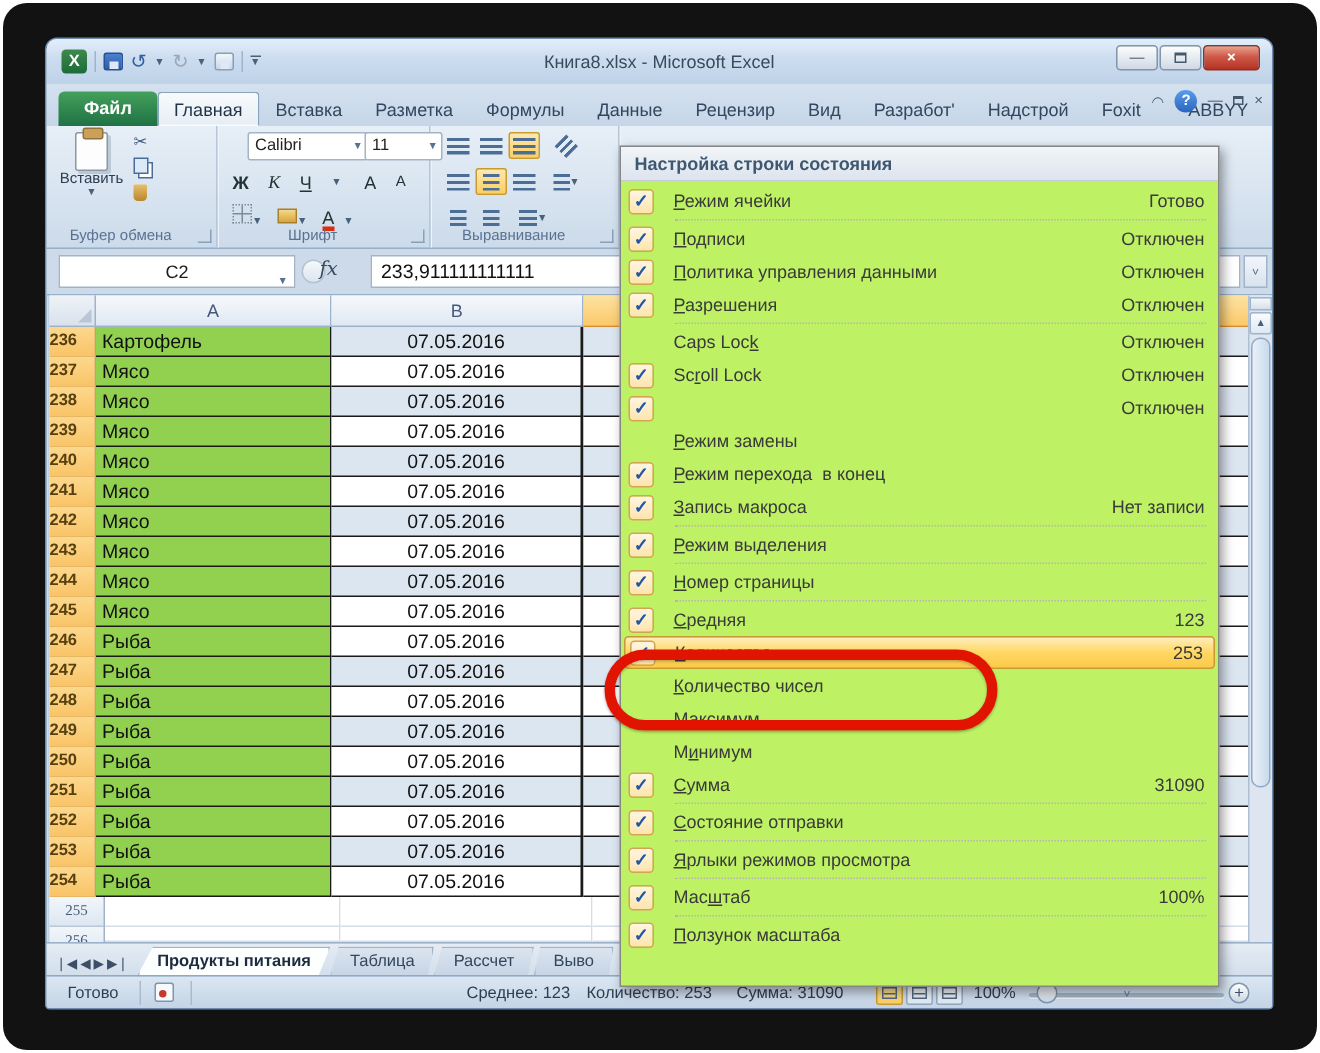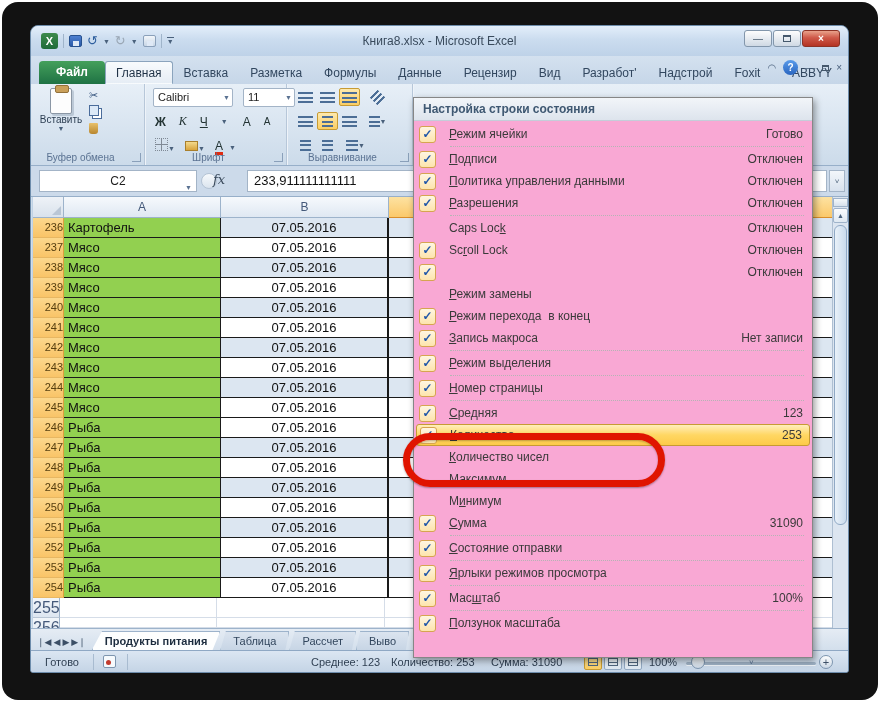--- a/index.html
+++ b/index.html
@@ -74,30 +74,30 @@
   .colhdrs{position:absolute;left:0;top:0;width:100%;height:21px;display:flex;}
   .hd{background:linear-gradient(#f6f9fc,#dfe8f2);border-right:1px solid #9db3cb;border-bottom:1px solid #9db3cb;
       font-size:12px;color:#44597a;text-align:center;line-height:20px;}
   .hd.corner{width:31px;background:linear-gradient(#eef2f7,#d9e2ec);position:relative;}
   .hd.corner::after{content:"";position:absolute;right:2px;bottom:2px;border-left:9px solid transparent;border-bottom:9px solid #b9c6d5;}
   .hd.A{width:157px;} .hd.B{width:168px;}
   .hd.sel{flex:1;background:linear-gradient(#fde2a1,#fbc96b);border-bottom:1px solid #d98e2b;color:#6b4a10;}
   .grows{position:absolute;left:0;top:21px;width:100%;}
   .grow{display:flex;height:20px;}
   .rnum{width:31px;background:linear-gradient(#fcd88d,#f9c468);border-right:1px solid #dd9f3d;border-bottom:1px solid #e7b763;
-        font-size:11px;color:#574010;text-align:right;line-height:19px;}
+        font-size:11px;color:#574010;text-align:left;line-height:19px;font-weight:bold;}
   .ca{width:157px;background:#92d050;border-right:1px solid #1a1a1a;border-bottom:1px solid #1a1a1a;
       font-size:13px;color:#111;padding-left:4px;line-height:19px;}
   .cb{width:168px;background:#fff;border-right:2px solid #1a1a1a;border-bottom:1px solid #1a1a1a;
       font-size:13px;color:#111;text-align:center;line-height:19px;}
   .cc{flex:1;background:#fff;border-bottom:1px solid #1a1a1a;border-right:16px solid #e9eef5;}
   .band{background:#dce6f1;}
   .emptyrow{display:flex;height:20px;}
-  .rnum2{width:27px;background:linear-gradient(#f2f6fa,#dde6f0);border-right:1px solid #9db3cb;border-bottom:1px solid #b9c6d5;
-         font-size:16px;color:#44597a;text-align:center;line-height:19px;}
+  .rnum2{width:37px;background:linear-gradient(#f2f6fa,#dde6f0);border-right:1px solid #9db3cb;border-bottom:1px solid #b9c6d5;
+         font-size:10px;color:#44597a;text-align:center;line-height:19px;font-family:Liberation Serif, serif;}
   .ecell{border-right:1px solid #d5dde8;border-bottom:1px solid #d5dde8;background:#fff;}
   
   .vscroll{position:absolute;right:0;top:0;width:16px;height:100%;background:#dce5f0;border-left:1px solid #aebfd2;}
   .vs-btn{width:15px;height:15px;background:linear-gradient(#fafcfe,#dfe8f2);border:1px solid #9fb3ca;border-radius:2px;
           font-size:7px;color:#4a617c;text-align:center;line-height:14px;margin:1px auto 0;}
   .vs-split{width:15px;height:9px;background:linear-gradient(#f4f8fb,#d6e1ec);border:1px solid #9fb3ca;margin:1px auto 0;}
   .vs-thumb{width:13px;height:300px;margin:2px auto 0;background:linear-gradient(90deg,#e9f1f9,#c9daec);border:1px solid #90a9c5;border-radius:6px;}
   
   .sheettabs{position:absolute;left:0;top:602px;width:100%;height:22px;background:linear-gradient(#e5ecf4,#d3dfec);border-top:1px solid #9db3cb;display:flex;align-items:flex-end;}
   .navbox{display:flex;gap:2px;padding:0 6px 3px 6px;}
@@ -117,21 +117,21 @@
   .vb{width:18px;height:16px;border:1px solid #93a9c2;border-radius:2px;background:linear-gradient(#fbfdfe,#dde7f1);display:flex;align-items:center;justify-content:center;}
   .vb.on{background:linear-gradient(#fde6a5,#fbce63);border-color:#c79b33;}
   .vb .mi-grid{width:10px;height:8px;border:1px solid #51677f;background:linear-gradient(#51677f,#51677f) center/100% 1px no-repeat;}
   .zoomlbl{position:absolute;left:618px;top:5px;}
   .ztrack{position:absolute;left:655px;top:11px;width:130px;height:3px;background:#9fb2c6;border-radius:2px;box-shadow:0 1px 0 #eef3f8;}
   .znotch{position:absolute;left:718px;top:7px;font-size:8px;color:#5a7292;}
   .zhandle{position:absolute;left:660px;top:4px;width:14px;height:14px;border-radius:50%;background:linear-gradient(#fdfefe,#ccd8e5);border:1px solid #7d95af;}
   .zplus{position:absolute;left:788px;top:4px;width:14px;height:14px;border-radius:50%;background:linear-gradient(#fdfefe,#ccd8e5);border:1px solid #7d95af;
          font-size:11px;line-height:12px;text-align:center;color:#3c4f66;}
   
-  .menu{position:absolute;left:382px;top:71px;width:400px;height:561px;background:#f9a8d4;border:1px solid #868686;
+  .menu{position:absolute;left:382px;top:71px;width:400px;height:561px;background:#bef264;border:1px solid #868686;
         box-shadow:2px 3px 7px rgba(0,0,0,.4);z-index:50;}
   .menu-hdr{height:23px;background:linear-gradient(#f2f5f9,#dde4ed);border-bottom:1px solid #c5cdd9;
             font-size:12px;font-weight:bold;color:#3f5872;line-height:22px;padding-left:9px;}
   .mitems{padding-top:2px;}
   .mitem{display:flex;align-items:center;height:22px;padding:0 9px 0 5px;position:relative;}
   .mitem.hl{background:linear-gradient(#ffeebc,#ffd763 50%,#fdca49);border:1px solid #c79b33;border-radius:3px;margin:0 2px;padding:0 7px 0 3px;}
   .mcheck{width:17px;height:17px;margin-right:13px;border-radius:3px;flex:0 0 17px;}
   .mcheck.on{border:1px solid #d6a450;background:linear-gradient(#fff6e1,#fde4ad);color:#1f56a8;font-size:12px;font-weight:bold;
              text-align:center;line-height:15px;}
   .mlabel{font-size:12px;color:#3a3a3a;white-space:pre;}
@@ -205,21 +205,21 @@
         <div class="smallbtns">
           <span class="sb">✂</span>
           <span class="sb" style="display:inline-block;width:10px;height:11px;border:1px solid #4a6c9b;background:#dce9f7;box-shadow:3px 3px 0 -1px #fff,3px 3px 0 0 #4a6c9b;"></span>
           <span class="sb" style="display:inline-block;width:9px;height:11px;background:linear-gradient(#e8c06a,#b8862e);border-radius:1px 1px 3px 3px;margin-top:3px;"></span>
         </div>
         <div class="grp-label">Буфер обмена</div>
         <div class="dlauncher"></div>
       </div>
 
       <div class="group" style="left:114px;width:142px;">
-        <div class="combo" style="left:8px;top:4px;width:80px;">
+        <div class="combo" style="left:20px;top:4px;width:80px;">
           <span>Calibri</span><span class="arr">▼</span>
         </div>
         <div class="combo" style="left:98px;top:4px;width:52px;">
           <span>11</span><span class="arr">▼</span>
         </div>
         <div class="fmt-row" style="left:10px;top:30px;">
           <span class="fbtn" style="font-weight:bold;">Ж</span>
           <span class="fbtn" style="font-style:italic;font-family:'Liberation Serif',serif;">К</span>
           <span class="fbtn" style="text-decoration:underline;">Ч</span>
           <span class="ddk">▼</span>

